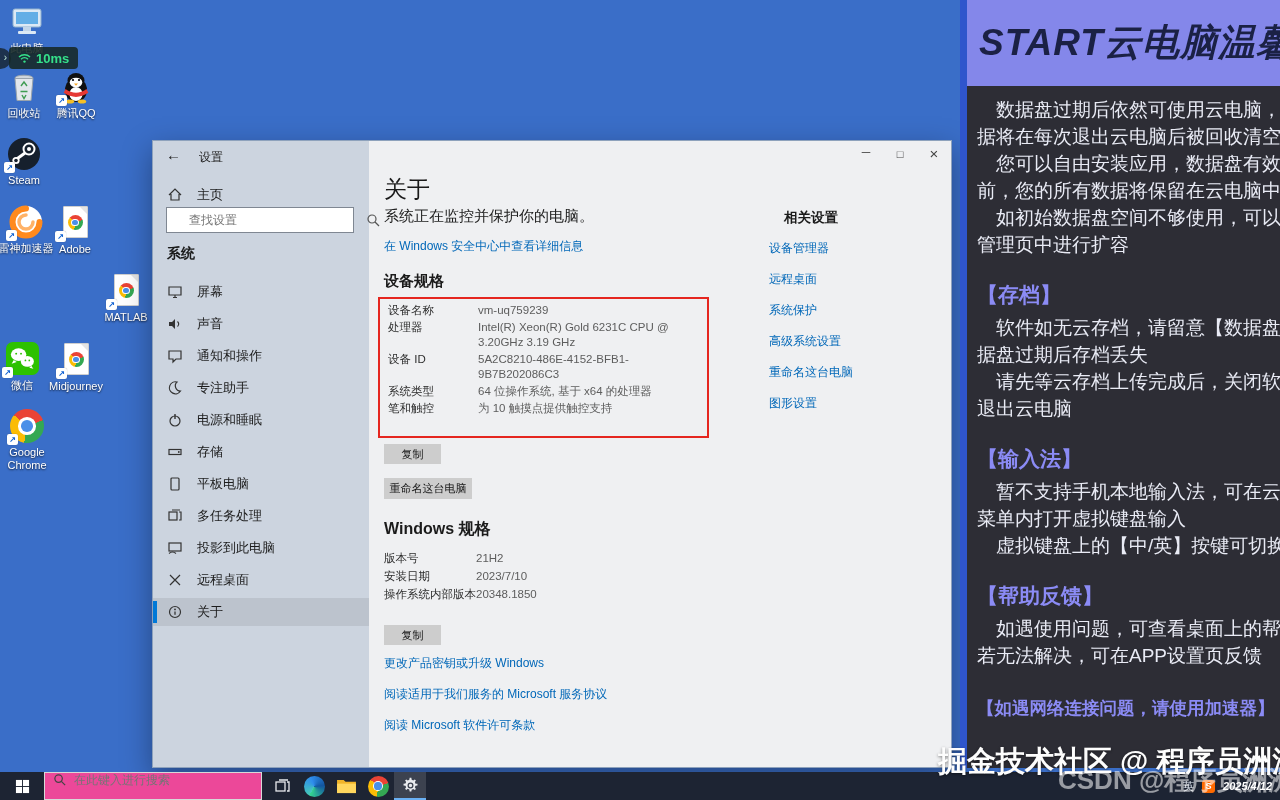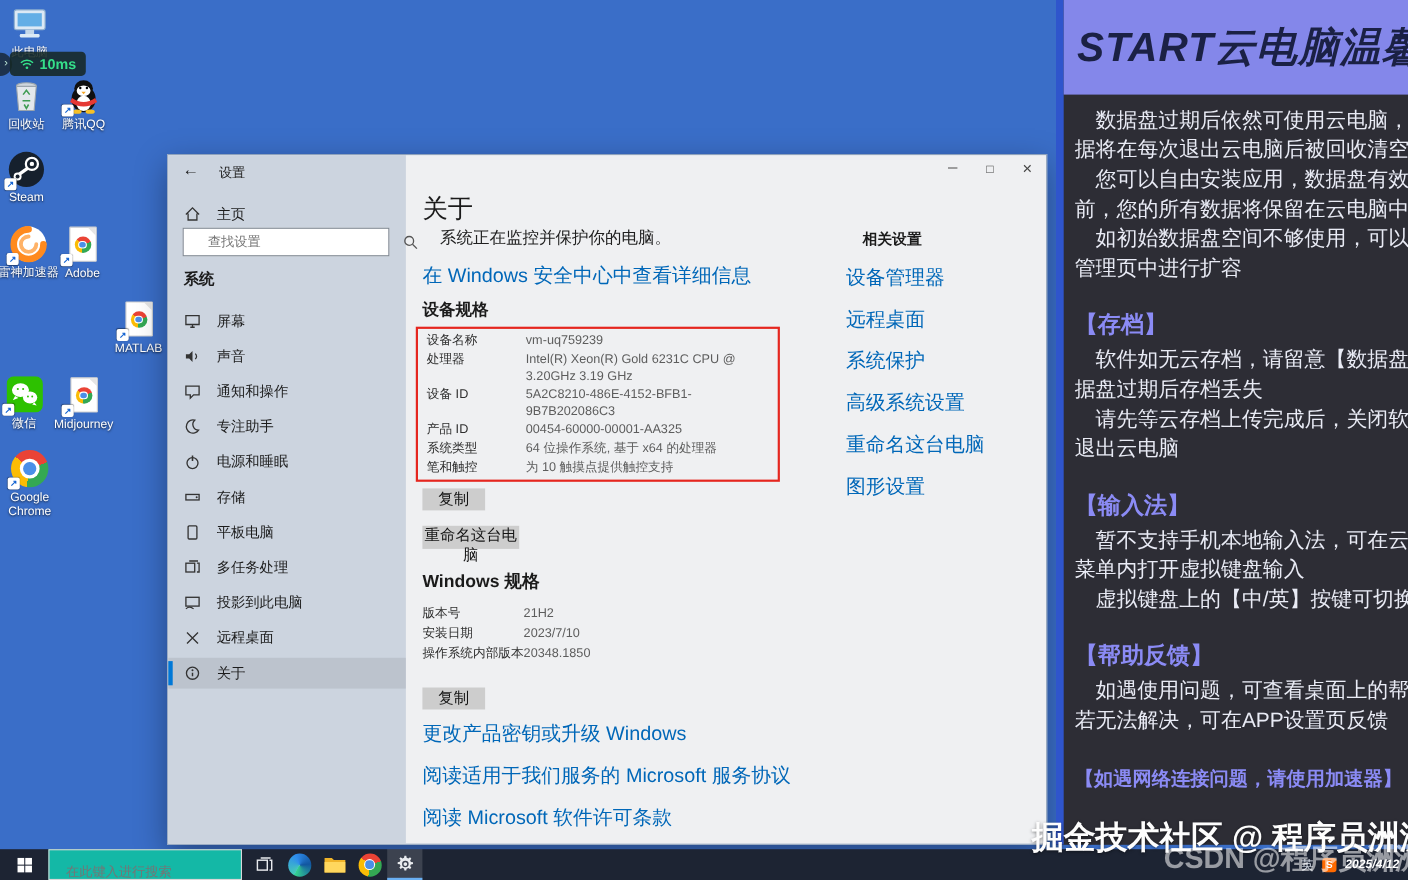--- a/index.html
+++ b/index.html
@@ -42,29 +42,29 @@
   .nav-search { position:absolute; left:13px; top:66px; width:188px; height:26px; background:#fff; border:1px solid #7f8792; display:flex; align-items:center; }
   .nav-search input { flex:1; border:none; outline:none; background:transparent; font-size:12px; color:#333; padding:0 22px; font-family:inherit; }
   .nav-search svg { flex:none; margin-right:6px; }
   .nav-section { position:absolute; left:14px; top:104px; font-size:14px; font-weight:bold; color:#1b1b1b; }
   .nav-item { position:absolute; left:0; width:100%; height:28px; display:flex; align-items:center; padding-left:14px; gap:14px; font-size:13px; color:#1c1c1c; }
   .nav-item.sel { background:rgba(0,0,0,.08); }
   .nav-item.sel::before { content:""; position:absolute; left:0; top:3px; bottom:3px; width:4px; background:#0078d7; }
   .nicon { flex:none; }
 
   .pg-title { position:absolute; left:231px; top:33px; font-size:23px; font-weight:400; color:#1a1a1a; }
-  .pg-sub { position:absolute; left:231px; top:66px; font-size:15px; color:#202020;margin-left:16px; }
-  .pg-link { font-size:18px; color:#0067b8; cursor:pointer; }
+  .pg-sub { position:absolute; left:231px; top:66px; font-size:15px; color:#202020; }
+  .pg-link { font-size:12px; color:#0067b8; cursor:pointer; }
   .lnk-sec { position:absolute; left:231px; top:97px; }
   .sec-h { position:absolute; left:231px; font-size:15px; font-weight:600; color:#1b1b1b; }
   .spec-box { position:absolute; left:225px; top:156px; width:331px; height:141px; border:2px solid #e5261f; padding-top:3px; }
   .spec-row { display:flex; padding:1px 8px; font-size:11.5px; line-height:15px; }
   .spec-label { width:90px; flex:none; color:#2e2e2e; }
   .spec-value { flex:1; color:#5d5d5d; }
-  .gbtn { position:absolute; background:#cdcdcd; border:none; font-size:14px; color:#141414; font-family:inherit; cursor:pointer; }
+  .gbtn { position:absolute; background:#cdcdcd; border:none; font-size:11px; color:#141414; font-family:inherit; cursor:pointer; }
   .wspec { position:absolute; left:231px; top:408px; width:330px; }
   .wspec .spec-row { padding:1px 0; line-height:16px; }
   .wspec .spec-label { width:92px; }
   .links-col { position:absolute; left:231px; top:514px; }
   .links-col .pg-link { margin-bottom:14px; }
   .related { position:absolute; left:616px; top:68px; width:170px; }
   .related h3 { font-size:13.5px; font-weight:600; color:#1b1b1b; margin-bottom:13px;margin-left:15px; }
   .related .pg-link { margin-bottom:14px; }
 
   
@@ -74,21 +74,21 @@
   #panel header .ptitle { font-size:37px; font-style:italic; font-weight:bold; color:#1b2145; line-height:86px; padding-left:12px; white-space:nowrap; letter-spacing:1px; }
   .pbody { position:absolute; left:7px; top:96px; width:313px; padding-left:10px; }
   .psec { margin-bottom:23px; }
   .psec h2 { font-size:21px; font-weight:bold; color:#8b8bf5; margin-bottom:5px; white-space:nowrap; }
   .pline { font-size:19px; line-height:27px; color:#e9ebf5; white-space:nowrap; }
   .pfooter { margin-top:27px; font-size:17.5px; font-weight:bold; color:#8b8bf5; white-space:nowrap; }
 
   
   #taskbar { position:absolute; left:0; top:772px; width:1280px; height:28px; background:#1d2433; display:flex; align-items:stretch; z-index:10; }
   .tb-start { width:44px; display:flex; align-items:center; justify-content:center; }
-  .tb-search { width:176px; background:#14b8a6; border:1px solid #d8d8d8; display:flex; align-items:flex-end; padding:0 8px; gap:7px; }
+  .tb-search { width:218px; background:#ec4899; border:1px solid #d8d8d8; display:flex; align-items:flex-start; padding:0 8px; gap:7px; }
   .tb-search input { flex:1; border:none; outline:none; background:transparent; font-size:12px; color:#333; font-family:inherit; }
   .tb-ic { width:32px; display:flex; align-items:center; justify-content:center; }
   .tb-ic.active { background:rgba(255,255,255,.14); border-bottom:2px solid #6ab0f3; }
   .edgeball { width:21px; height:21px; border-radius:50%; background:conic-gradient(from 210deg,#45c9b8,#2f8ded 35%,#1256a0 65%,#35d490); }
   .tray { position:absolute; right:8px; top:772px; height:28px; display:flex; align-items:center; gap:8px; color:#dfe5ee; z-index:11; }
   .tray .lang { font-size:11px; }
   .tray .sogou { width:13px; height:13px; border-radius:3px; background:#ff6a00; color:#fff; font-size:9px; font-weight:bold; text-align:center; line-height:13px; }
   .tray .date { font-size:11px; font-weight:bold; color:#fff;font-style:italic; }
 
   
@@ -361,24 +361,20 @@
         <span class="spec-label">处理器</span>
         <span class="spec-value">Intel(R) Xeon(R) Gold 6231C CPU @ 3.20GHz   3.19 GHz</span>
       </div>
 
 
       <div class="spec-row">
         <span class="spec-label">设备 ID</span>
         <span class="spec-value">5A2C8210-486E-4152-BFB1-9B7B202086C3</span>
       </div>
 
-      <div class="spec-row">
-        <span class="spec-label">产品 ID</span>
-        <span class="spec-value">00454-60000-00001-AA325</span>
-      </div>
 
       <div class="spec-row">
         <span class="spec-label">系统类型</span>
         <span class="spec-value">64 位操作系统, 基于 x64 的处理器</span>
       </div>
 
       <div class="spec-row">
         <span class="spec-label">笔和触控</span>
         <span class="spec-value">为 10 触摸点提供触控支持</span>
       </div>

